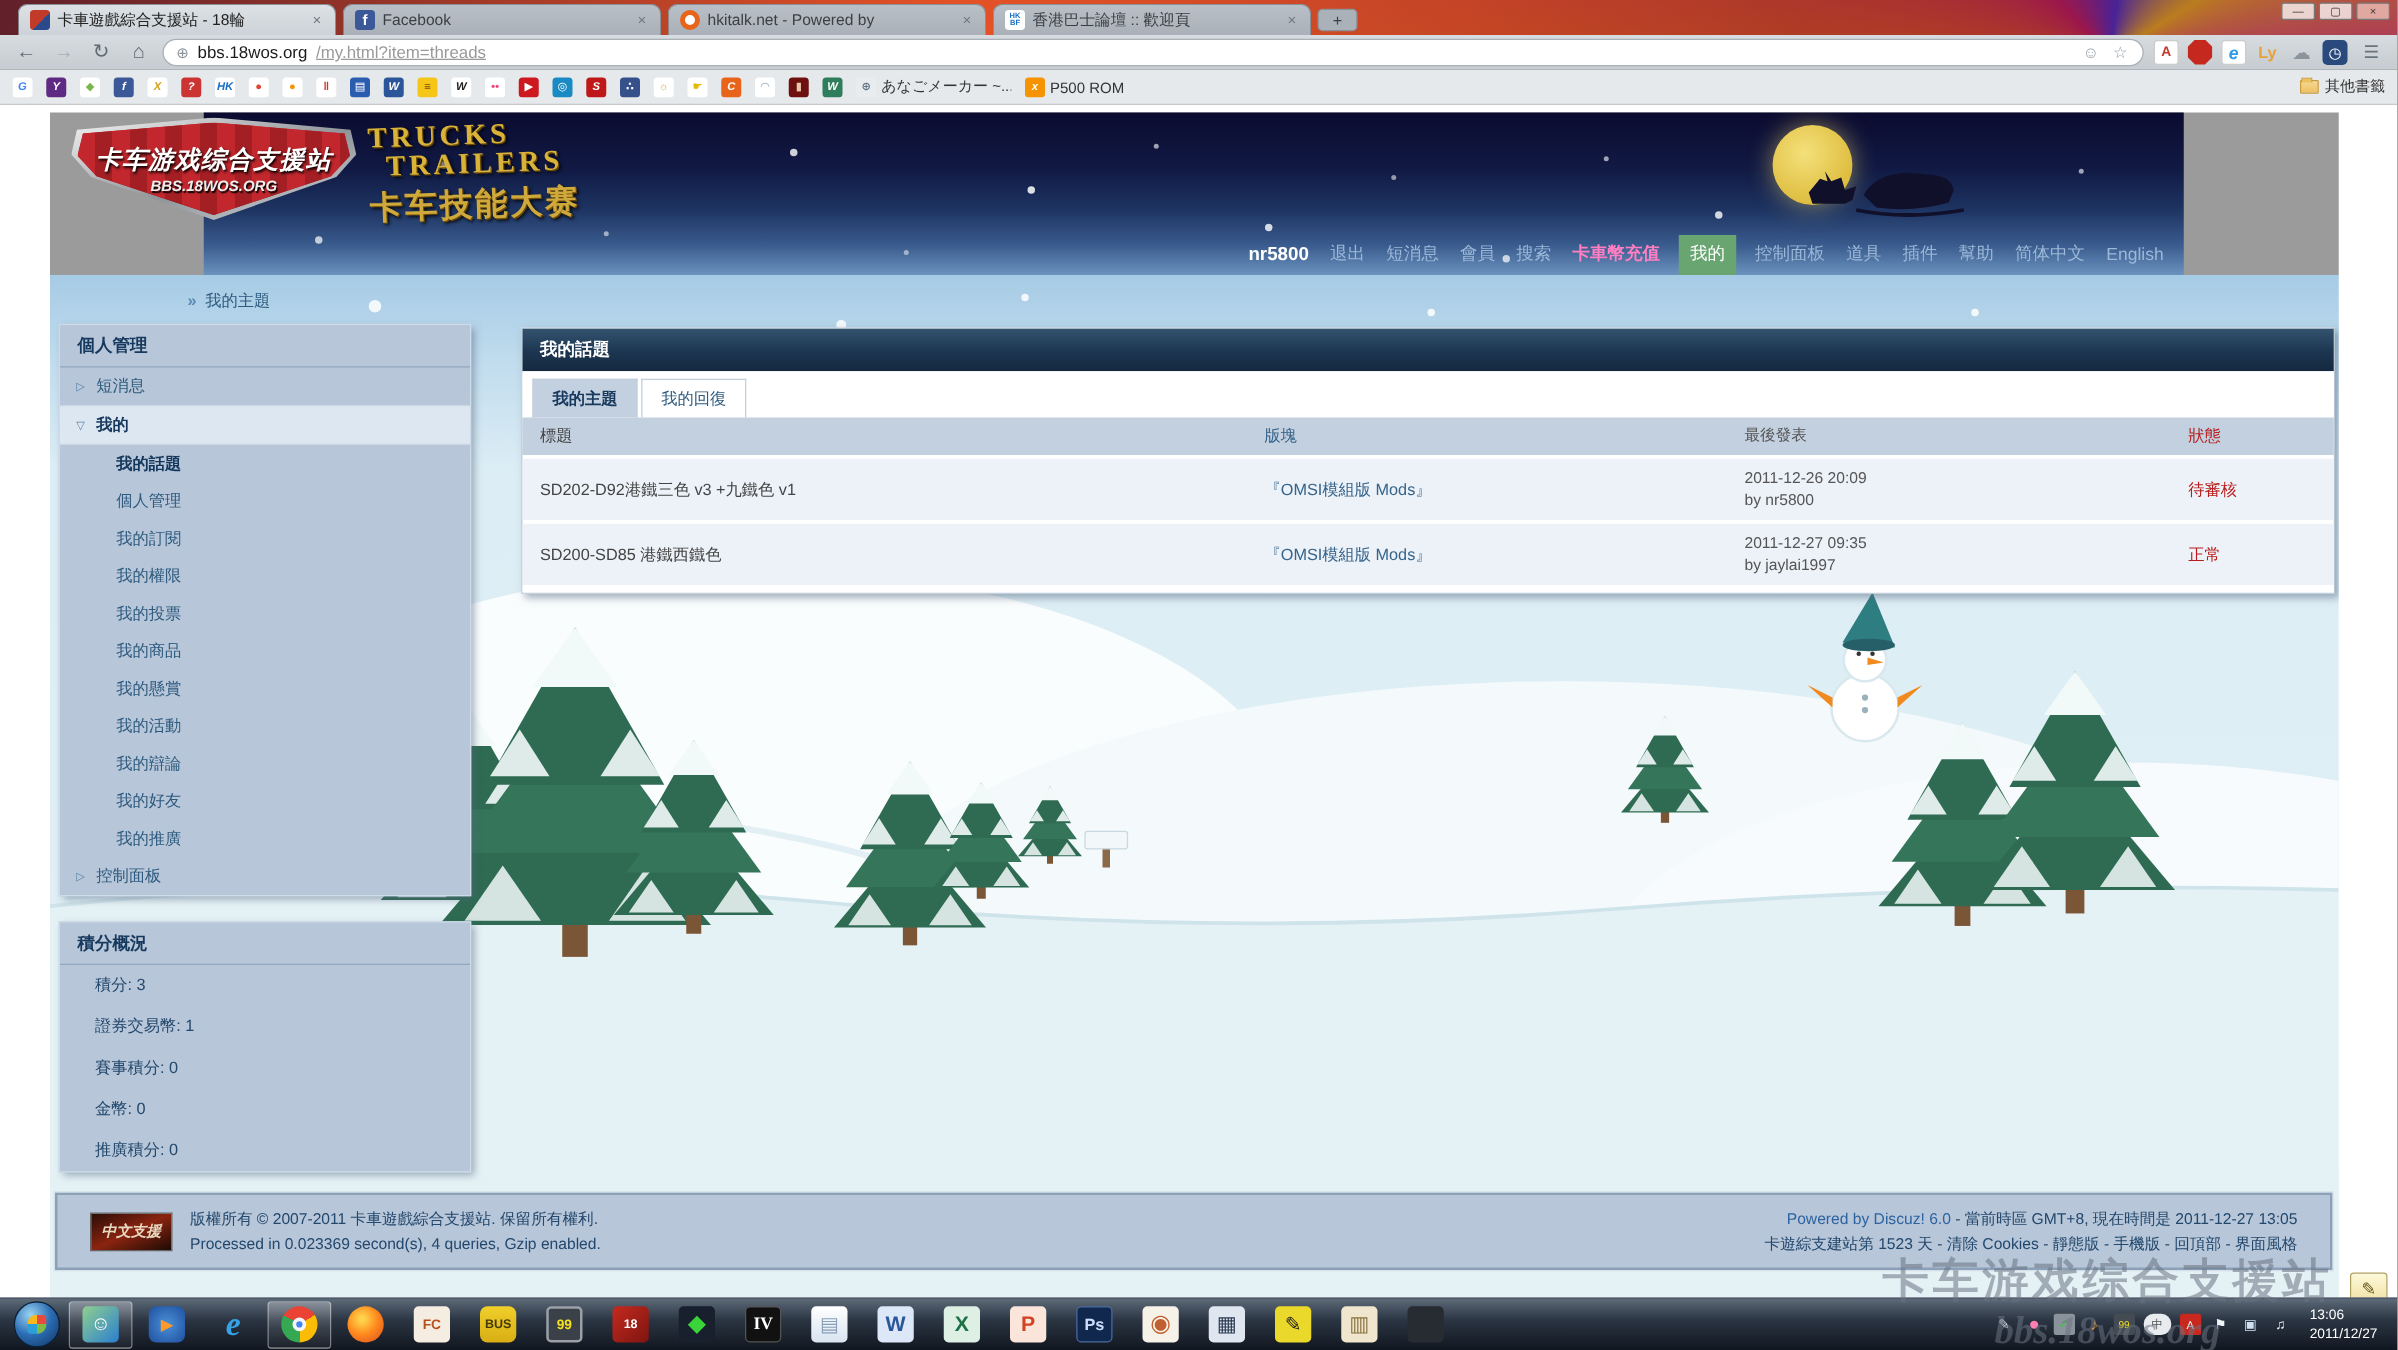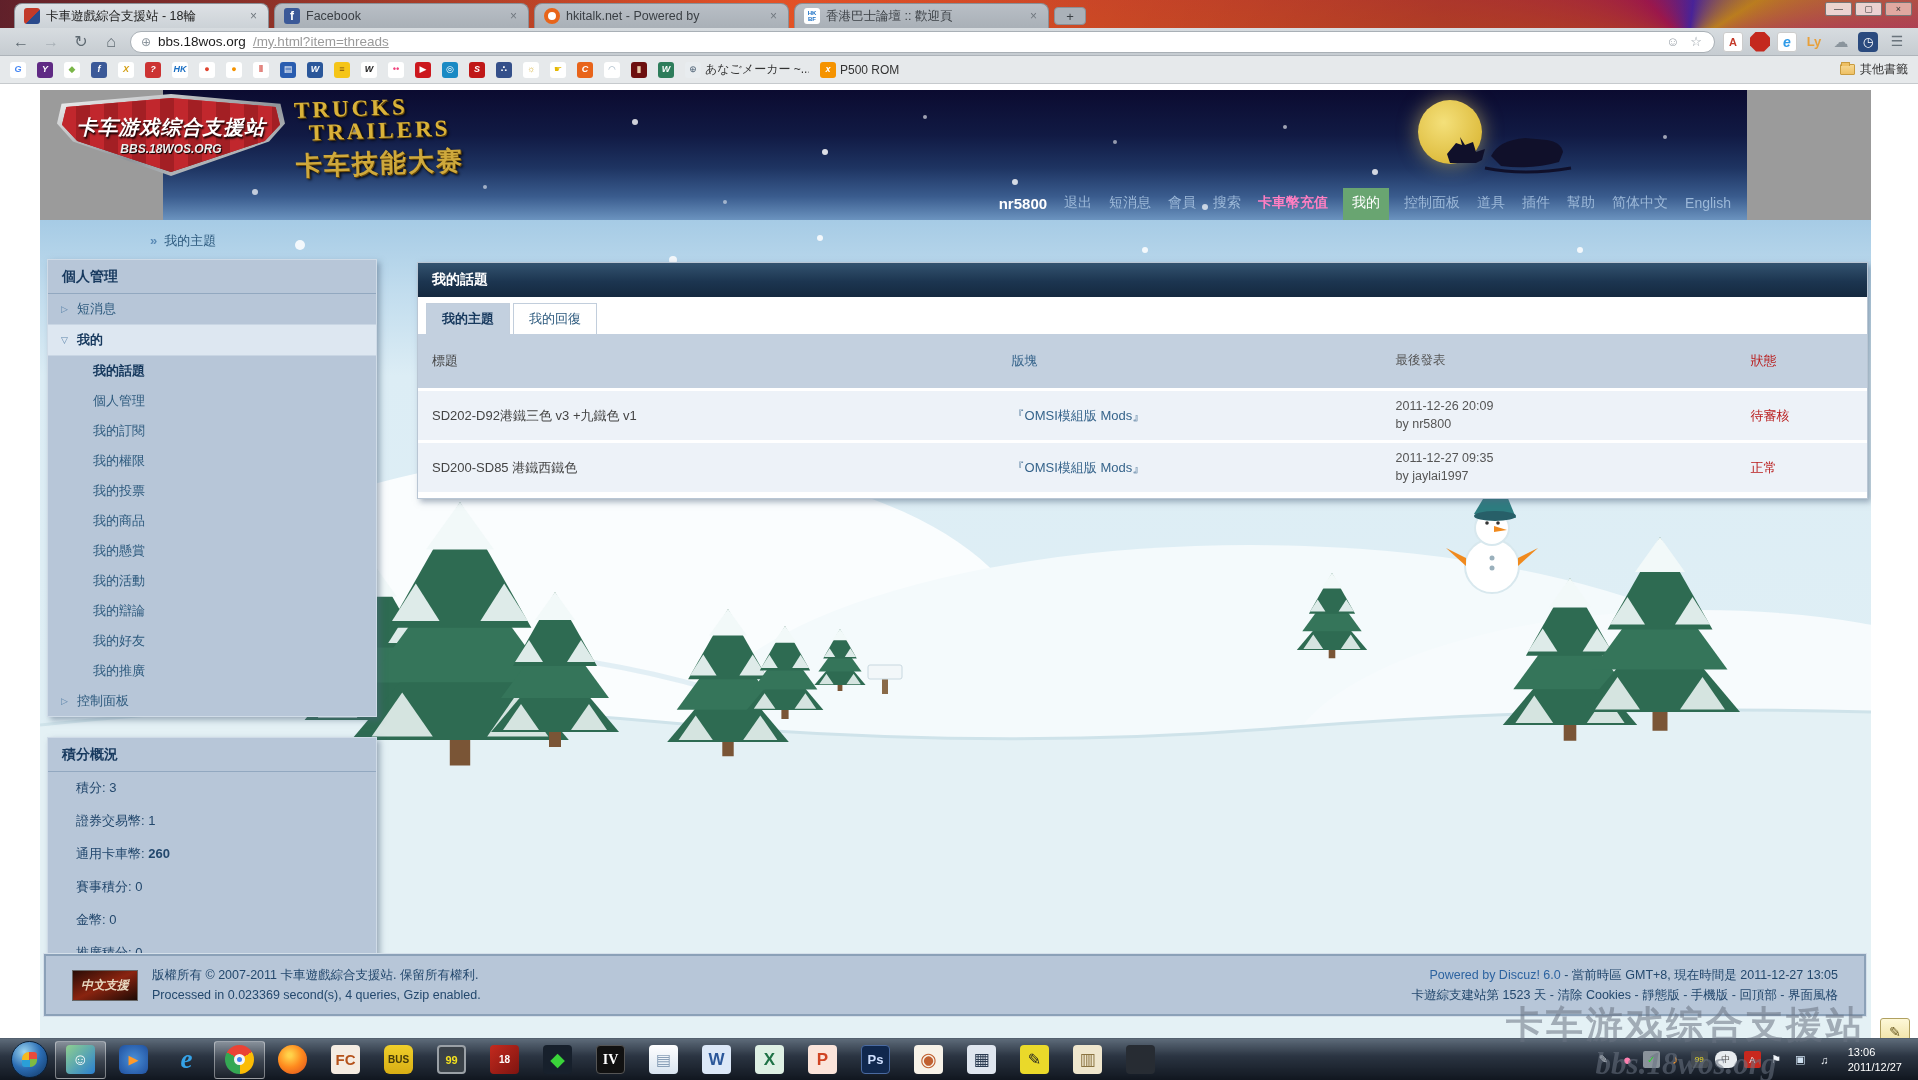--- a/index.html
+++ b/index.html
@@ -116,21 +116,21 @@
   .sv.b{font-weight:bold;}
 
   .main{position:absolute;left:377px;top:42px;width:1451px;background:#fff;border:1px solid #b9c6d4;
     box-shadow:3px 3px 6px rgba(80,100,125,.5);}
   .main-h{background:linear-gradient(180deg,#33536f,#1c3550 55%,#14293f);color:#fff;font-weight:bold;
     font-size:14px;padding:8px 14px;}
   .tabs-row{display:flex;background:#fff;padding:6px 8px 0;align-items:flex-end;}
   .ftab{padding:6px 15px;font-size:13px;color:#2d5a7e;border:1px solid #c2cedc;border-bottom:none;margin-right:3px;cursor:pointer;}
   .ftab.on{background:#c3d0df;font-weight:bold;color:#17395e;}
   .thead{display:flex;background:#c3d0df;font-size:13px;color:#17395e;}
-  .thead>div{padding:18px 14px;}
+  .thead>div{padding:6px 14px;}
   .trow{display:flex;background:#edf2f8;margin-top:3px;align-items:center;font-size:13px;}
   .c1{flex:0 0 40%;padding:12px 14px;color:#444;}
   .c2{flex:0 0 26.5%;padding:12px 14px;color:#36648b;}
   .c3{flex:0 0 24.5%;padding:7px 14px;color:#555;font-size:12.5px;line-height:1.4;}
   .c4{flex:1;padding:12px 14px;color:#b91c1c;}
   .tbl-pad{height:6px;background:#fff;}
 
   .footerbar{position:absolute;left:4px;right:5px;bottom:22px;background:#b7c6d8;border:2px solid #8ba1b8;
     outline:1px solid #d5e0ea;display:flex;justify-content:space-between;align-items:center;padding:9px 26px;}
   .f-left{display:flex;gap:14px;align-items:center;}
@@ -163,21 +163,21 @@
     border:1px solid rgba(255,255,255,.4);}
   .ic{width:29px;height:29px;border-radius:4px;display:flex;align-items:center;justify-content:center;
     font-weight:bold;font-size:13px;position:relative;}
   .dot{display:none;}
   .i-msn .ic{background:linear-gradient(135deg,#8fd08f,#2a7fd0);color:#fff;font-size:16px;}
   .i-wmp .ic{background:radial-gradient(circle,#4a90d8,#1f4f9e);color:#ff9a2a;border-radius:6px;}
   .i-ie .ic{color:#35a3e8;font-size:27px;font-style:italic;font-family:"Liberation Serif",serif;}
   .i-chrome .ic{background:conic-gradient(from -60deg,#ea4335 0 33%,#fbbc05 0 66%,#34a853 0);border-radius:50%;}
   .i-chrome .dot{display:block;width:11px;height:11px;background:#4285f4;border:3px solid #f5f5f5;border-radius:50%;}
   .i-fx .ic{background:radial-gradient(circle at 40% 35%,#ffd24a 8%,#ff8a1e 48%,#d84a1e);border-radius:50%;}
-  .i-mfc .ic{background:#f5ece2;color:#b5521b;font-size:15px;}
+  .i-mfc .ic{background:#f5ece2;color:#b5521b;font-size:11px;}
   .i-bus .ic{background:linear-gradient(#f0cf2a,#d8ae14);color:#443a08;font-size:10px;border-radius:6px;}
   .i-mon .ic{background:#3a4148;color:#f5e11e;font-size:11px;border:2px solid #9aa0a6;}
   .i-truck .ic{background:linear-gradient(135deg,#c42a1e,#7e1410);color:#fff;font-size:10px;}
   .i-sims .ic{background:#17202c;color:#3ad43a;font-size:19px;}
   .i-gta .ic{background:#111;color:#fff;font-family:"Liberation Serif",serif;font-size:14px;border:1px solid #555;}
   .i-note .ic{background:linear-gradient(#ffffff,#d8e4f0);color:#8aa0b8;font-size:16px;}
   .i-word .ic{background:#dce8f8;color:#2b579a;font-size:17px;}
   .i-excel .ic{background:#def0e4;color:#1f7246;font-size:17px;}
   .i-ppt .ic{background:#fbe4da;color:#d04423;font-size:17px;}
   .i-ps .ic{background:#10284e;color:#cfe0ff;border:1px solid #4a6aa0;}
@@ -531,23 +531,20 @@
             <div class="panel-h">積分概況</div>
             <div>
 
             <div class="stat-row">
                   <span>積分: </span><span class="sv">3</span>
                 </div>
                 <div class="stat-row">
                   <span>證券交易幣: </span><span class="sv">1</span>
                 </div>
                 <div class="stat-row">
-                  <span>通用卡車幣: </span><span class="sv b">260</span>
-                </div>
-                <div class="stat-row">
                   <span>賽事積分: </span><span class="sv">0</span>
                 </div>
                 <div class="stat-row">
                   <span>金幣: </span><span class="sv">0</span>
                 </div>
                 <div class="stat-row">
                   <span>推廣積分: </span><span class="sv">0</span>
                 </div>
               </div>
           </div>

